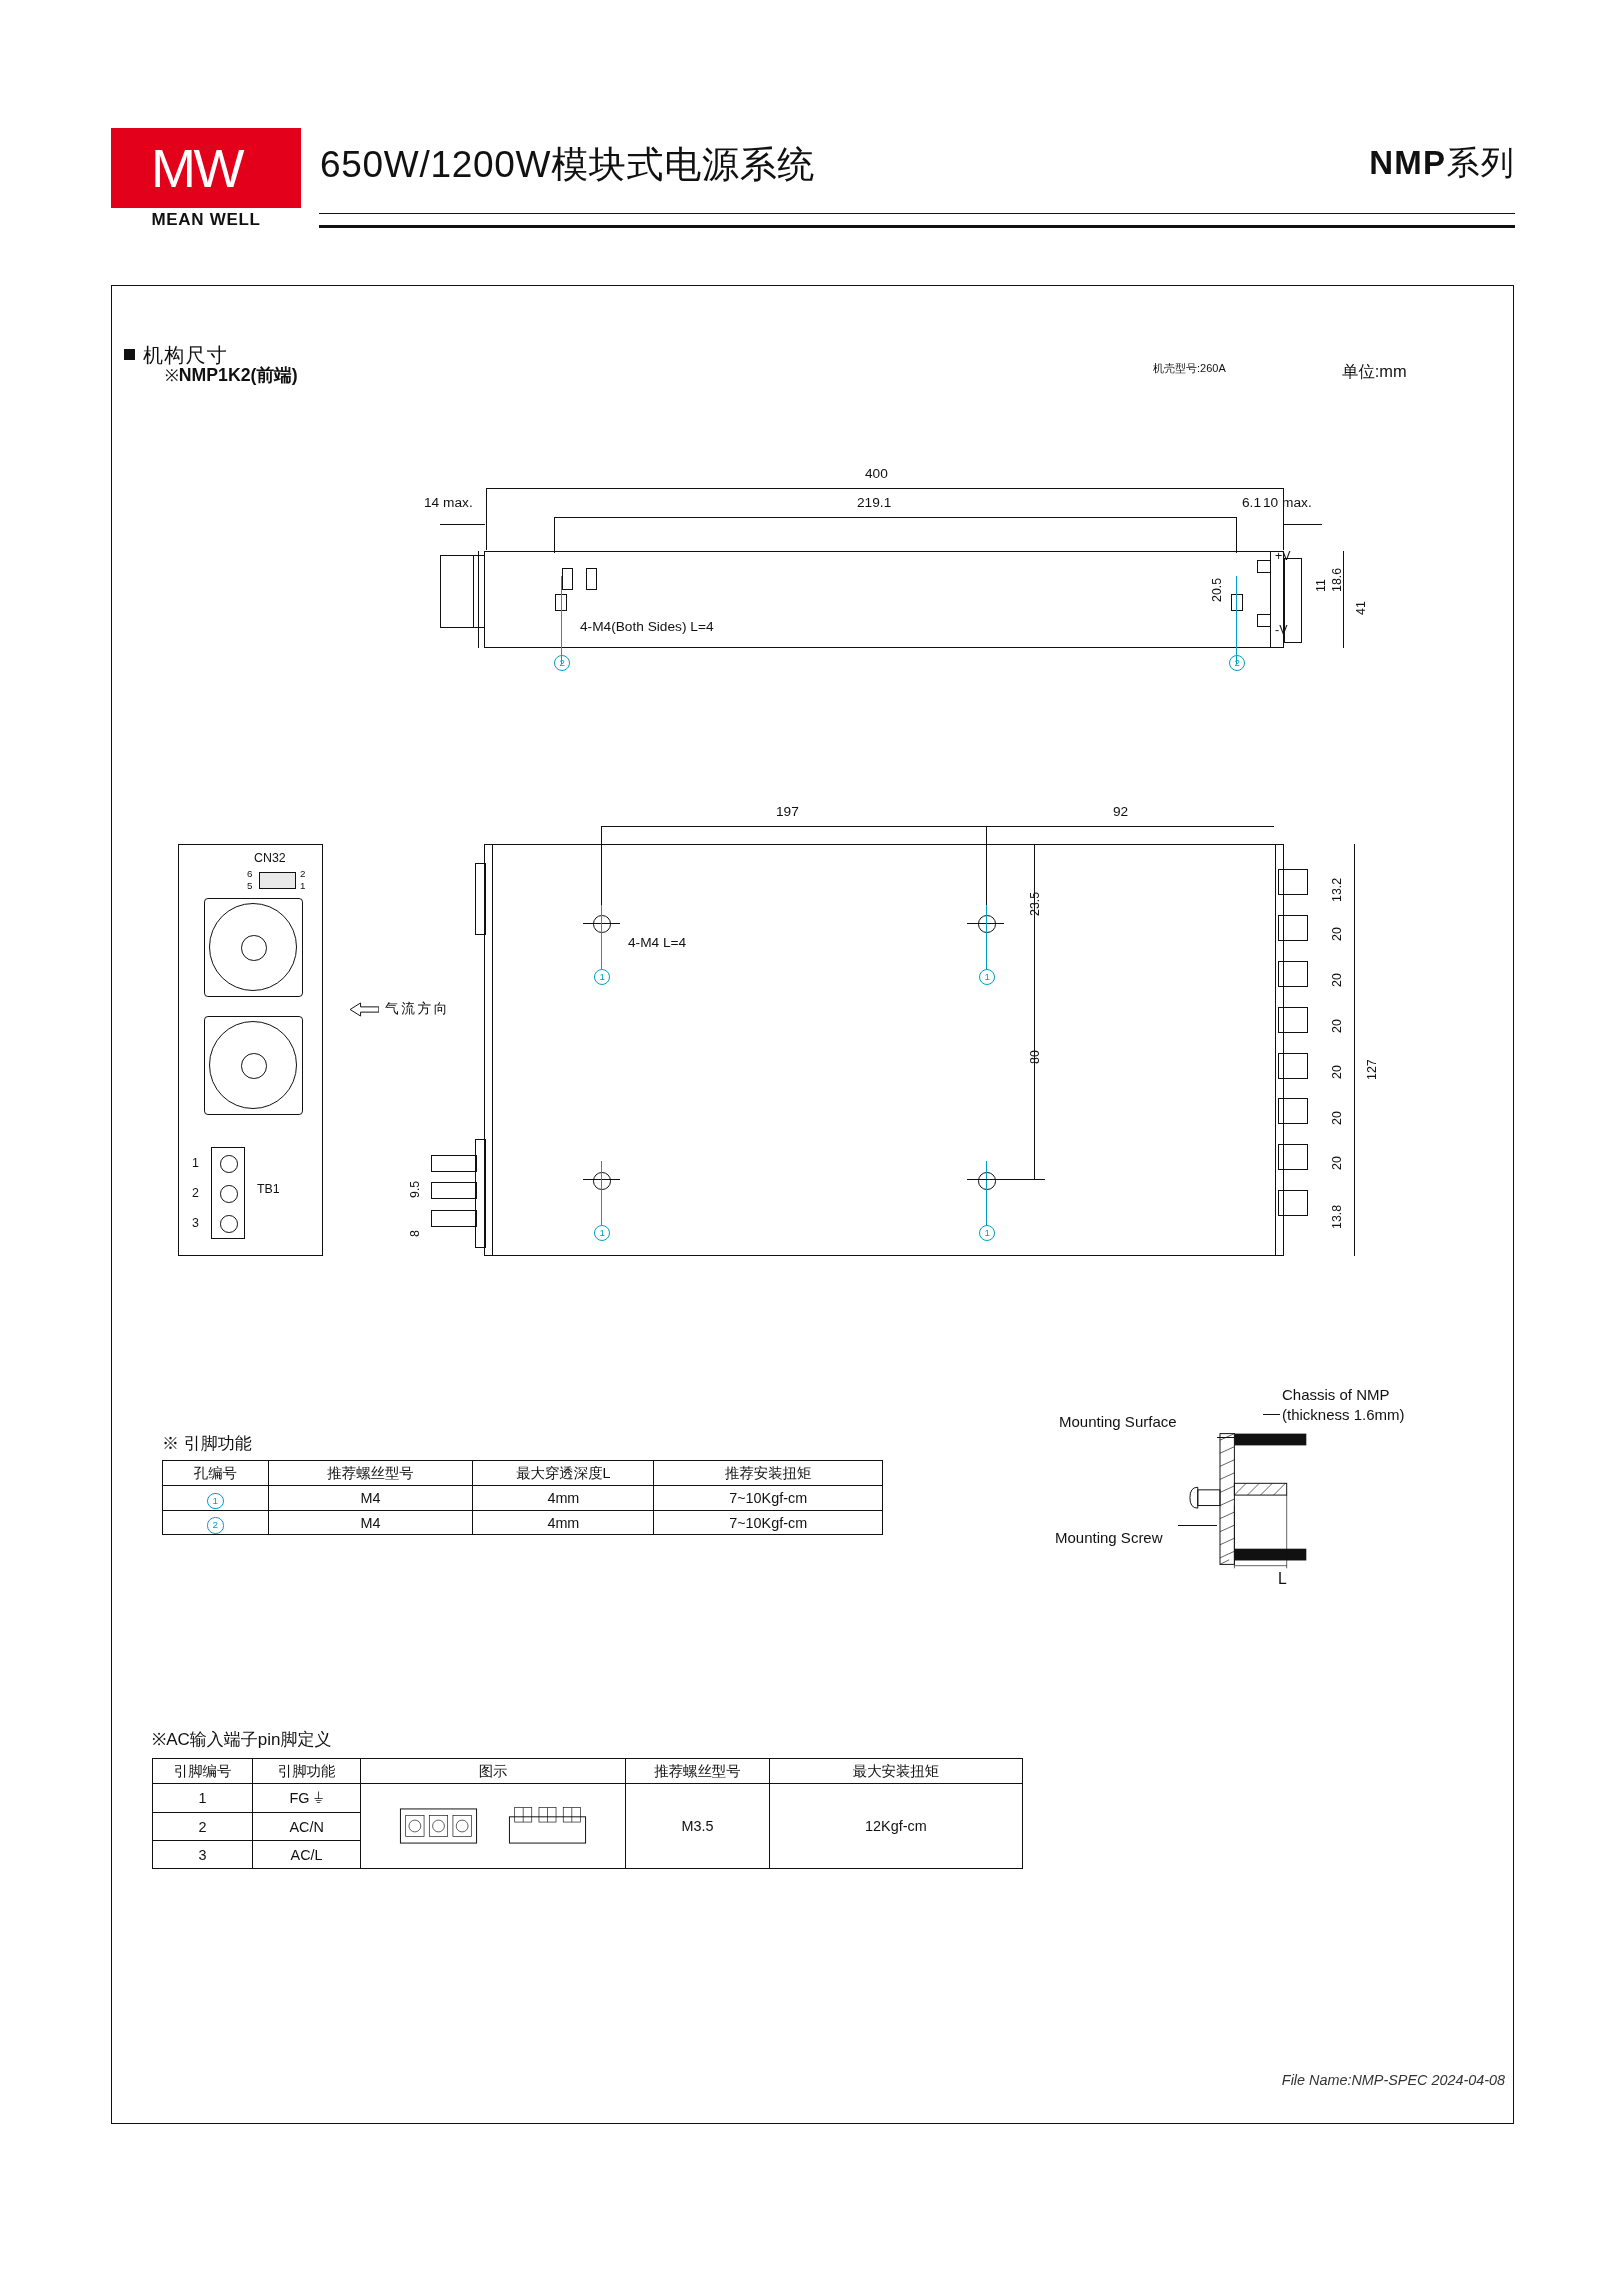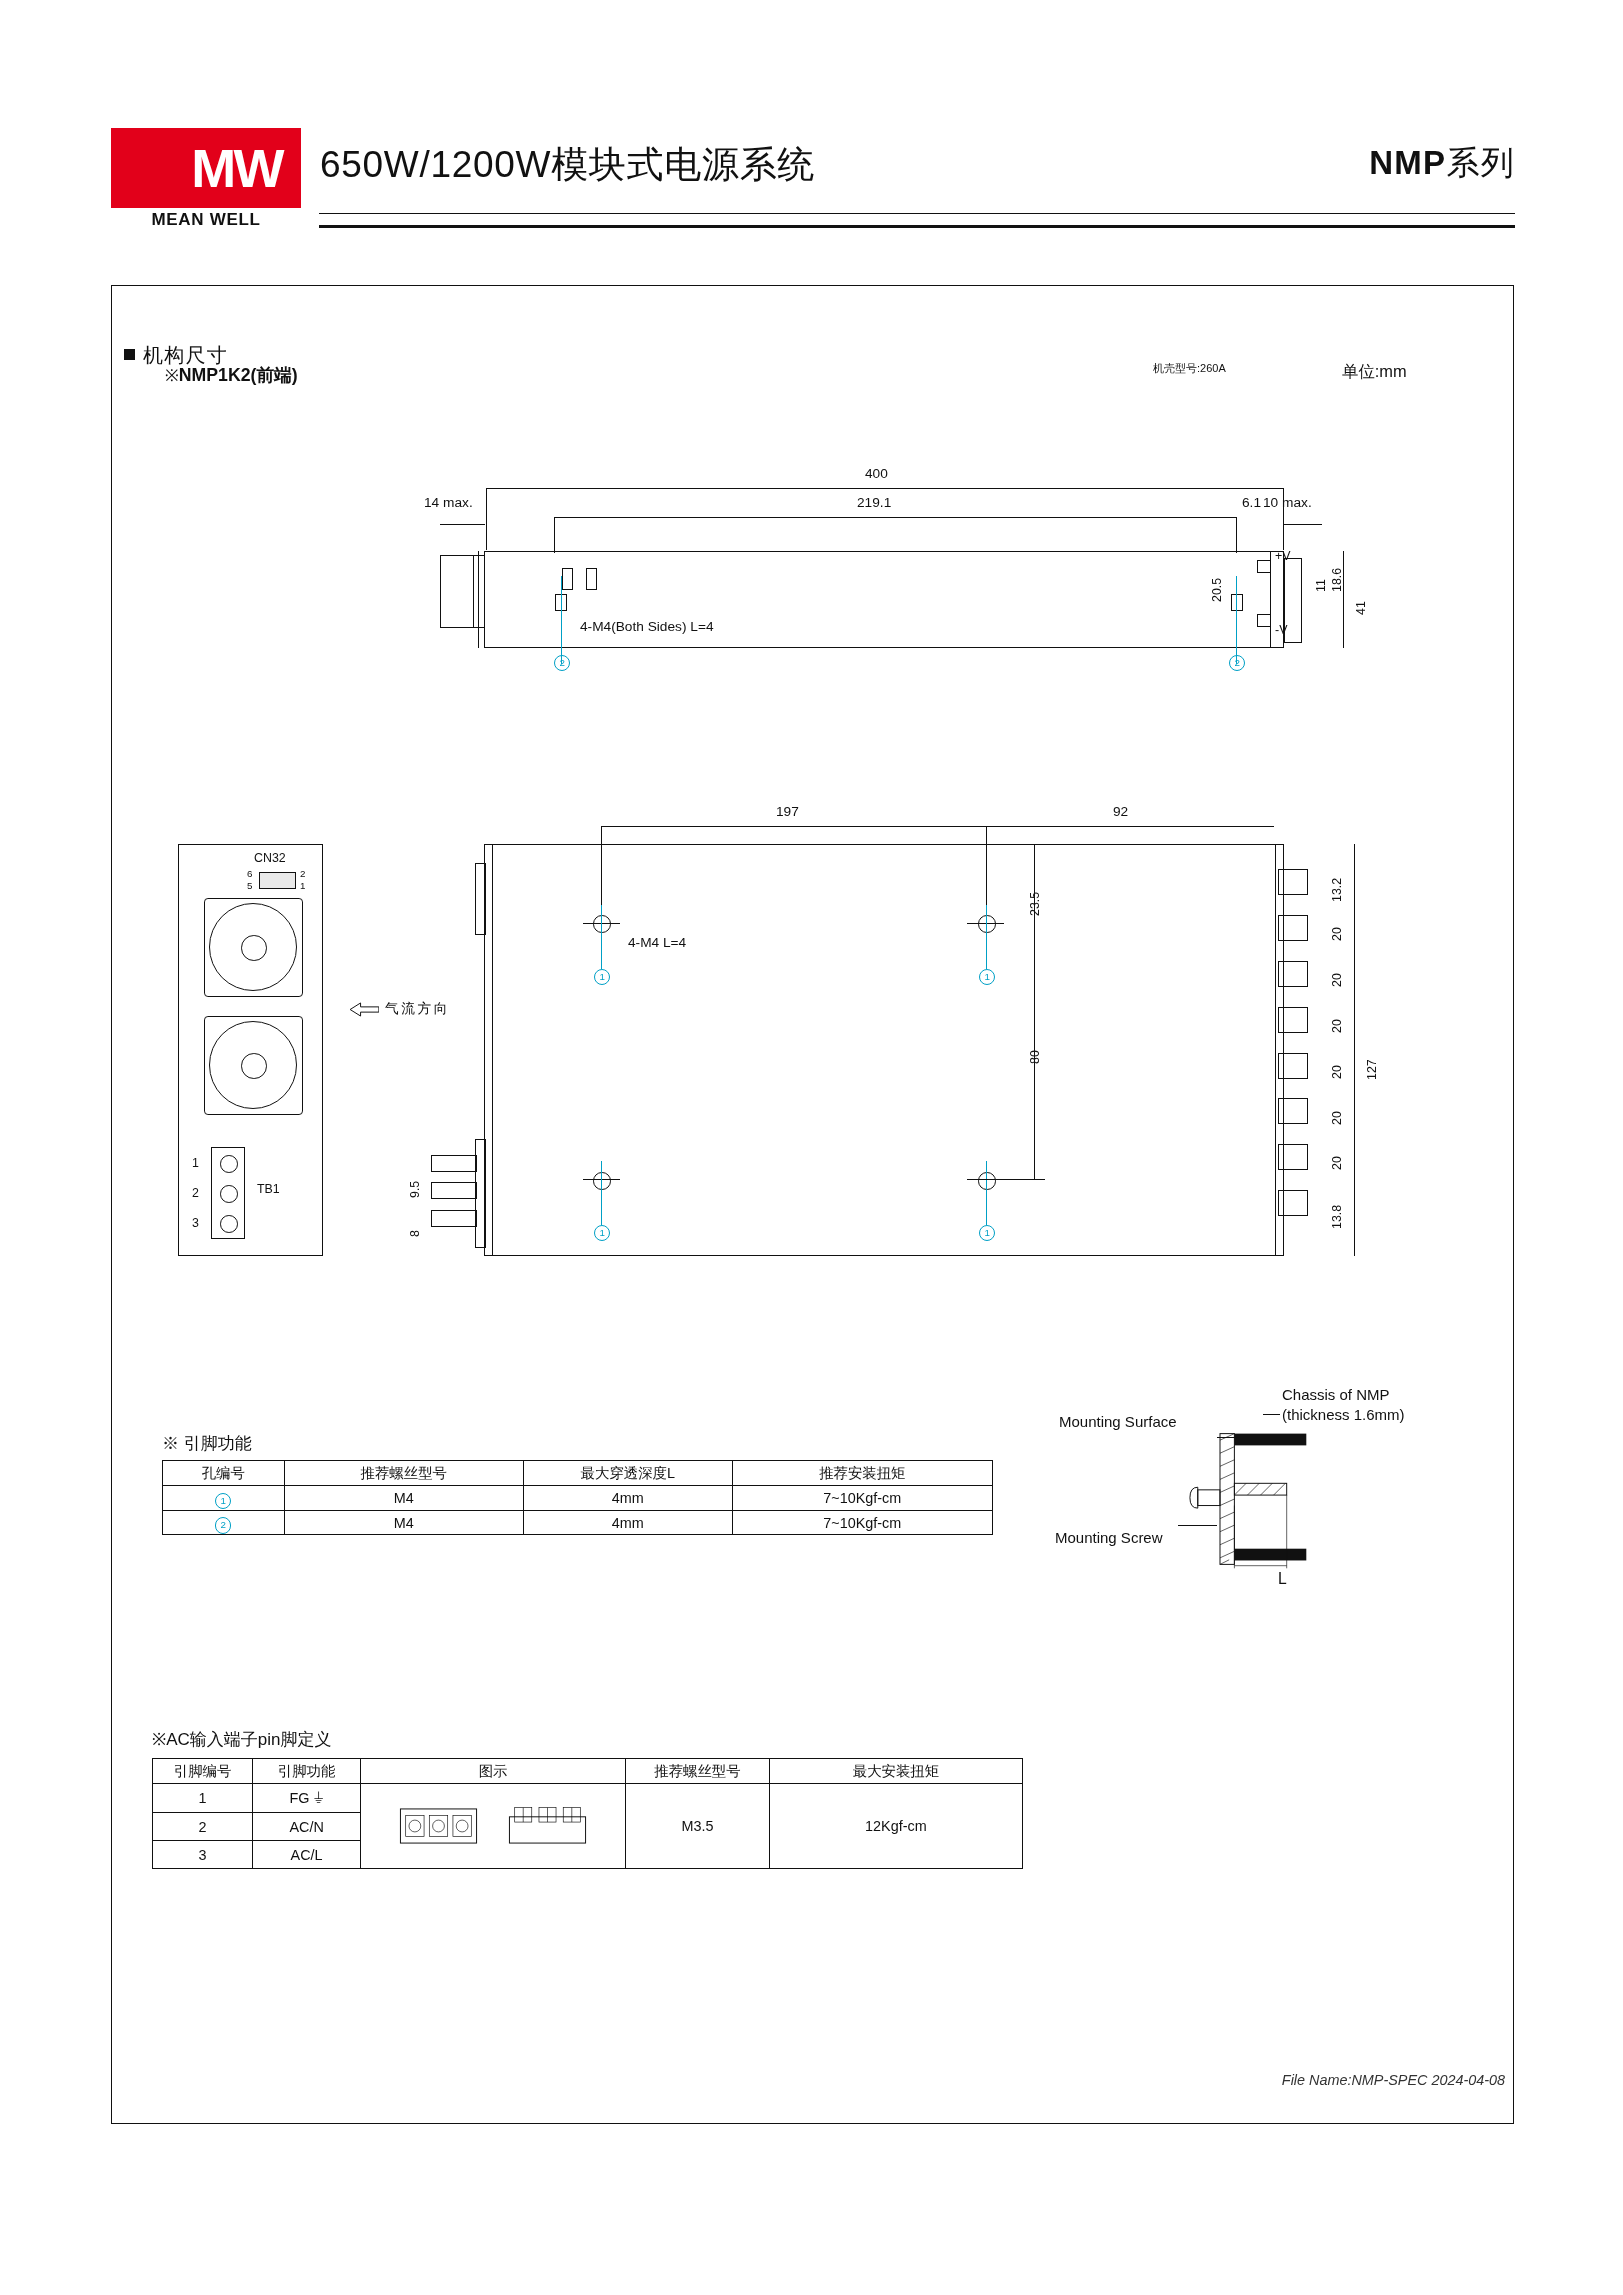--- a/index.html
+++ b/index.html
@@ -42,24 +42,24 @@
     width: 190px;
     height: 80px;
     background: #e2001a;
   }
   .logo-mw {
     position: absolute;
     left: 0; top: 0;
     width: 171px;
     height: 80px;
     color: #fff;
-    font-weight: bold;
+    font-weight: normal;
     font-size: 54px;
     letter-spacing: -2.6px;
-    text-align: right;
+    text-align: center;
     line-height: 80px;
     font-family: "Liberation Sans", sans-serif;
   }
   .logo-name {
     position: absolute;
     left: 0;
     top: 82px;
     width: 190px;
     text-align: center;
     font-size: 17px;
@@ -382,21 +382,21 @@
   <div class="lbl" style="left:628px; top:935px;">4-M4 L=4</div>
 
   <div class="ln vl" style="left:1034px; top:844px; width:0.7px; height:79px;"></div>
   <div class="lbl lbl-sm rot90" style="left:1028px; top:916px;">23.5</div>
   <div class="ln vl" style="left:1034px; top:923px; width:0.7px; height:257px;"></div>
   <div class="lbl lbl-sm rot90" style="left:1028px; top:1064px;">80</div>
   <div class="ln hl" style="left:986px; top:844px; width:59px; height:0.7px;"></div>
   <div class="ln hl" style="left:986px; top:1179px; width:59px; height:0.7px;"></div>
 
   <div class="tbl-title" style="left:162px; top:1432px;">※ 引脚功能</div>
-  <table class="dt" style="left:162px; top:1460px; width:831px;">
+  <table class="dt" style="left:162px; top:1460px; width:721px;">
     <thead>
       <tr>
         <th style="width:118px;">孔编号</th>
         <th style="width:242px;">推荐螺丝型号</th>
         <th style="width:209px;">最大穿透深度L</th>
         <th style="width:262px;">推荐安装扭矩</th>
       </tr>
     </thead>
     <tbody>
       <tr>

